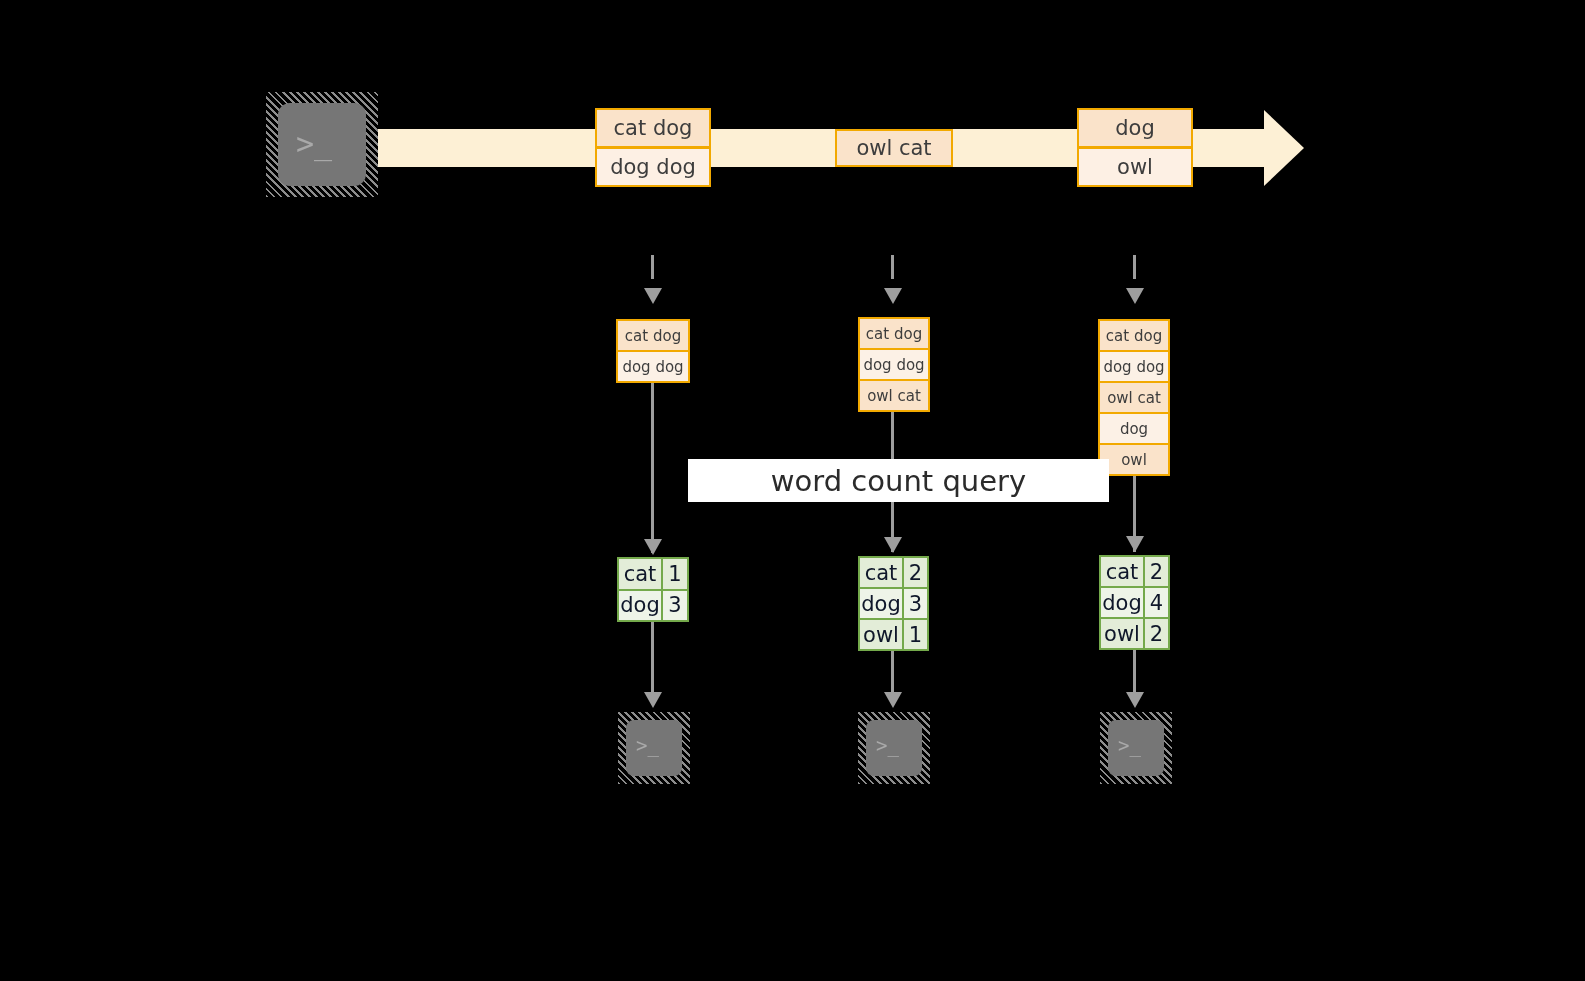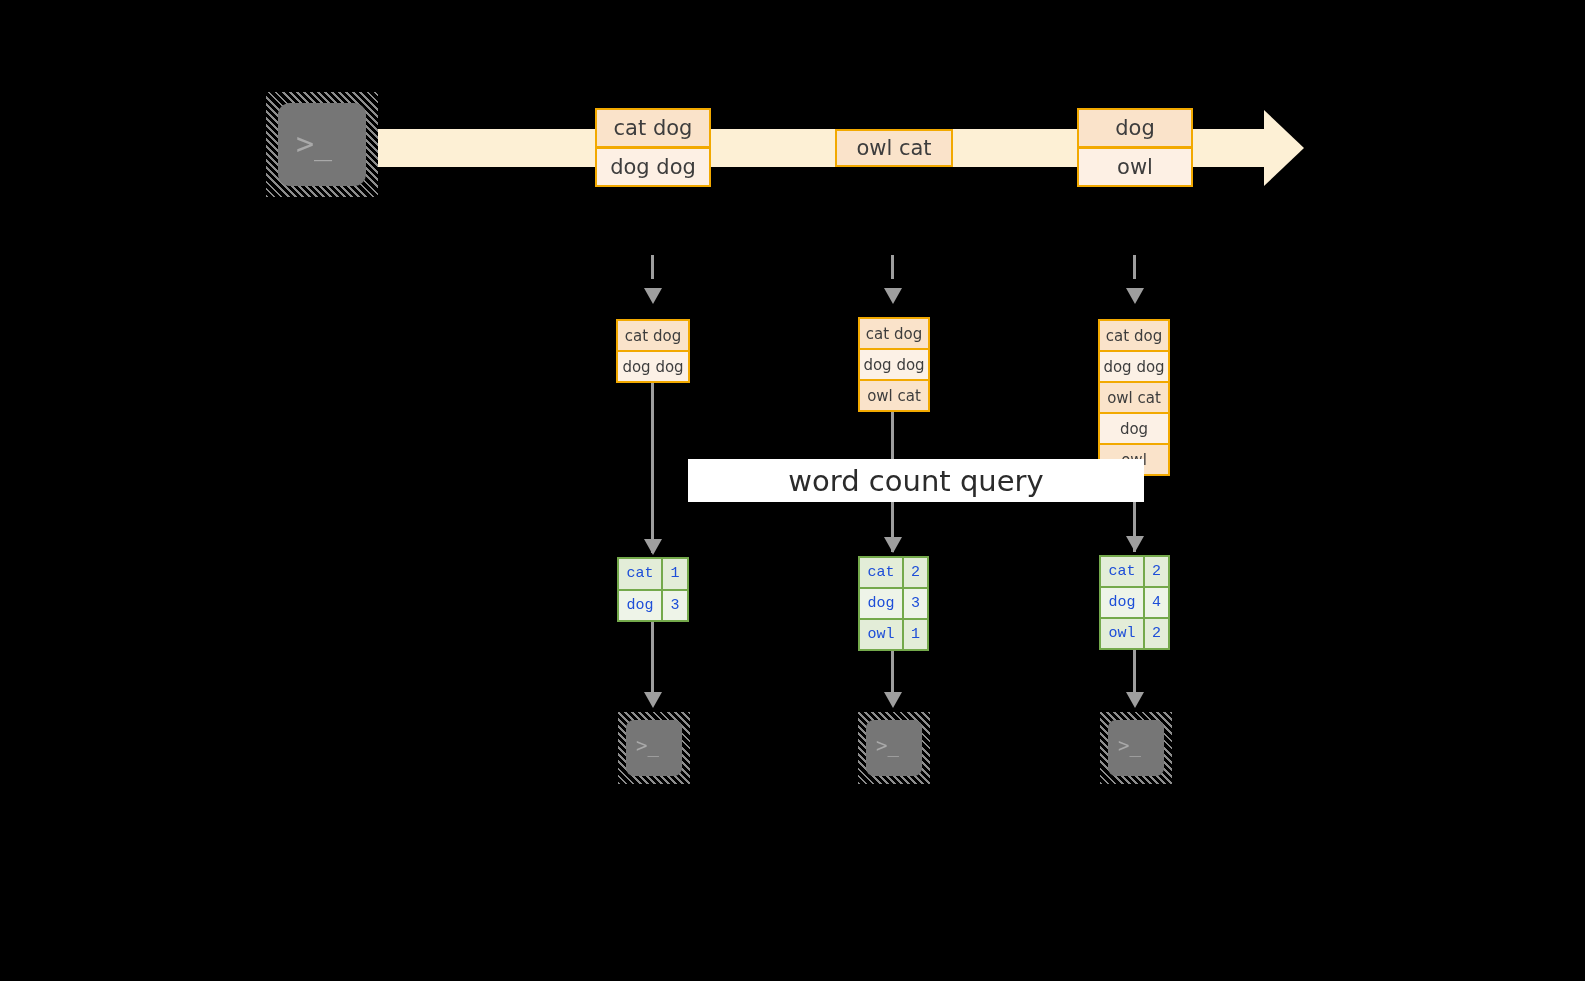--- a/index.html
+++ b/index.html
@@ -109,24 +109,23 @@
     flex: 1 1 auto;
     display: flex;
     border-bottom: 2px solid #74A94B;
   }
   .gtable .grow:last-child { border-bottom: none; }
   .gtable .gcell {
     box-sizing: border-box;
     display: flex;
     align-items: center;
     justify-content: center;
-    color: #1d4ed8;
-    font-size: 15px;
+    color: #0f172a;
+    font-size: 21px;
     background: #E3EDD8;
-    font-family: Liberation Mono, monospace;
   }
   .gtable .gcell.word {
     flex: 0 0 auto;
     border-right: 2px solid #74A94B;
   }
   .gtable .gcell.count { flex: 1 1 auto; }
   .gtable .grow.alt .gcell { background: #EEF4E8; }
 
   
   .vline {
@@ -278,15 +277,15 @@
   </div>
 
   <div class="vline" style="left:1133px; top:650px; height:44px;"></div>
   <div class="vhead" style="left:1126px; top:692px;"></div>
 
   <div class="terminal" style="left:1100px; top:712px; width:72px; height:72px;">
     <div class="terminal-inner" style="left:8px; top:8px; right:8px; bottom:8px; border-radius:8px;"></div>
     <div class="term-glyph" style="left:18px; top:24px; font-size:19px;">&gt;_</div>
   </div>
 
-  <div class="wc-label" style="left:688px; top:459px; width:456px; height:43px;">word count query</div>
+  <div class="wc-label" style="left:688px; top:459px; width:421px; height:43px;">word count query</div>
 
 </div>
 
 </body></html>

